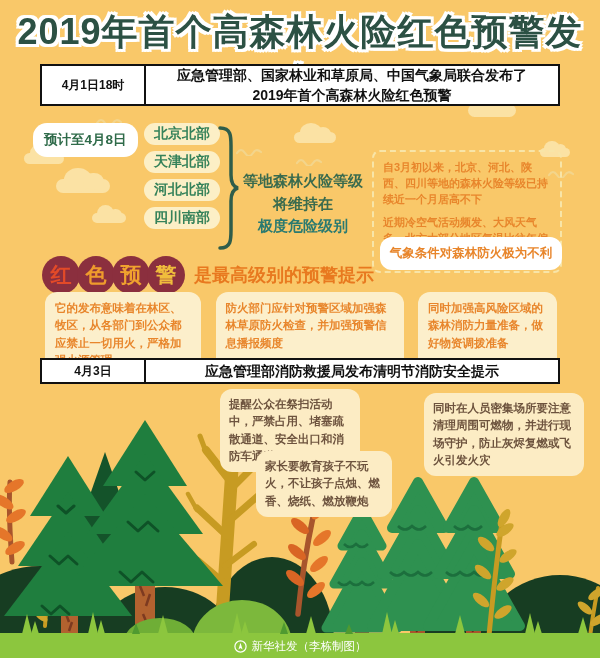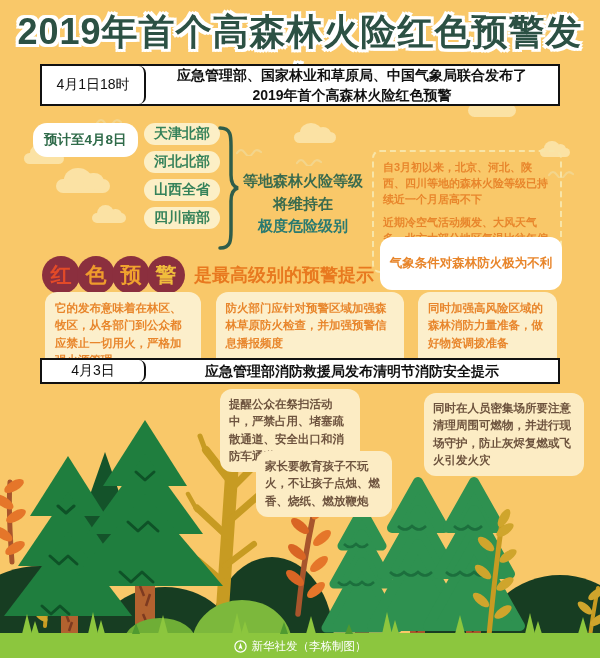--- a/index.html
+++ b/index.html
@@ -13,39 +13,39 @@
   .wave{position:absolute;z-index:1;}
   
   .title{position:absolute;left:0;right:0;top:8px;margin:0;text-align:center;
     font-size:36px;font-weight:bold;letter-spacing:1px;color:#2c5144;z-index:2;
     text-shadow:-3px -3px 0 #fff,3px -3px 0 #fff,-3px 3px 0 #fff,3px 3px 0 #fff,
       -3px 0 0 #fff,3px 0 0 #fff,0 -3px 0 #fff,0 3px 0 #fff;}
   
   .evt{position:absolute;left:40px;width:520px;display:flex;background:#fff;
     border:2px solid #111;box-sizing:border-box;z-index:2;color:#111;}
   .evt-date{width:102px;flex:none;display:flex;align-items:center;justify-content:center;
-    border-right:2px solid #111;font-size:14px;font-weight:normal;border-radius:7px;}
+    border-right:2px solid #111;font-size:12px;font-weight:bold;}
   .evt-body{flex:1;display:flex;flex-direction:column;align-items:center;justify-content:center;
     font-size:14px;font-weight:bold;line-height:1.45;text-align:center;}
   
   .pill-label{position:absolute;left:33px;top:123px;background:#fff;border-radius:14px;
     padding:8px 11px;font-size:13.5px;font-weight:bold;color:#2f6b4a;z-index:2;}
   .regions{position:absolute;left:144px;top:123px;display:flex;flex-direction:column;gap:6px;z-index:2;}
   .region{background:#fcefc6;border-radius:12px;padding:2px 10px;font-size:14px;
     font-weight:bold;color:#35825a;text-align:center;}
   .brace{position:absolute;left:218px;top:126px;z-index:2;}
   .note{position:absolute;left:232px;top:170px;width:142px;text-align:center;
     font-size:15px;font-weight:bold;line-height:1.5;color:#3a6b4e;z-index:2;}
   .note .lvl{color:#2a7a70;}
   .dashed-box{position:absolute;left:372px;top:150px;width:190px;box-sizing:border-box;
     border:2px dashed #f8e5a8;border-radius:8px;padding:8px 9px;z-index:2;}
   .dashed-box p{margin:0;font-size:11px;font-weight:bold;color:#e8862c;line-height:1.45;}
   .dashed-box p + p{margin-top:7px;}
   .weather-pill{position:absolute;left:380px;top:237px;width:182px;box-sizing:border-box;
-    background:#fff;border-radius:12px;padding:18px 4px;text-align:center;
+    background:#fff;border-radius:12px;padding:8px 4px;text-align:center;
     font-size:12.5px;font-weight:bold;color:#e8862c;z-index:2;}
   
   .alert-row{position:absolute;left:42px;top:256px;display:flex;align-items:center;z-index:2;}
   .alert-char{width:38px;height:38px;border-radius:50%;background:#8b2f3e;margin-right:-3px;
     display:flex;align-items:center;justify-content:center;font-size:21px;font-weight:bold;}
   .tagline{margin-left:12px;font-size:18px;font-weight:bold;color:#e8791f;}
   .cards{position:absolute;left:45px;top:292px;width:512px;display:flex;justify-content:space-between;z-index:2;}
   .card{background:#fcefcb;border-radius:12px;padding:8px 10px;box-sizing:border-box;
     font-size:11.5px;font-weight:bold;color:#e8862c;line-height:1.5;}
   
@@ -85,23 +85,23 @@
   <div class="evt" style="top:64px;height:42px;">
     <div class="evt-date">4月1日18时</div>
     <div class="evt-body">
       <div>应急管理部、国家林业和草原局、中国气象局联合发布了</div>
       <div>2019年首个高森林火险红色预警</div>
     </div>
   </div>
 
   <div class="pill-label">预计至4月8日</div>
   <div class="regions">
+    <div class="region">北京北部</div>
     <div class="region">天津北部</div>
     <div class="region">河北北部</div>
-    <div class="region">山西全省</div>
     <div class="region">四川南部</div>
   </div>
   <svg class="brace" width="22" height="124" viewBox="0 0 22 124">
     <path d="M2,2 C13,2 13,10 13,20 L13,49 C13,58 16,61 20,62 C16,63 13,66 13,75 L13,104 C13,114 13,122 2,122" fill="none" stroke="#2f5d4a" stroke-width="3.5" stroke-linecap="round"></path>
   </svg>
   <div class="note">
     <div>等地森林火险等级</div>
     <div>将维持在</div>
     <div class="lvl">极度危险级别</div>
   </div>

